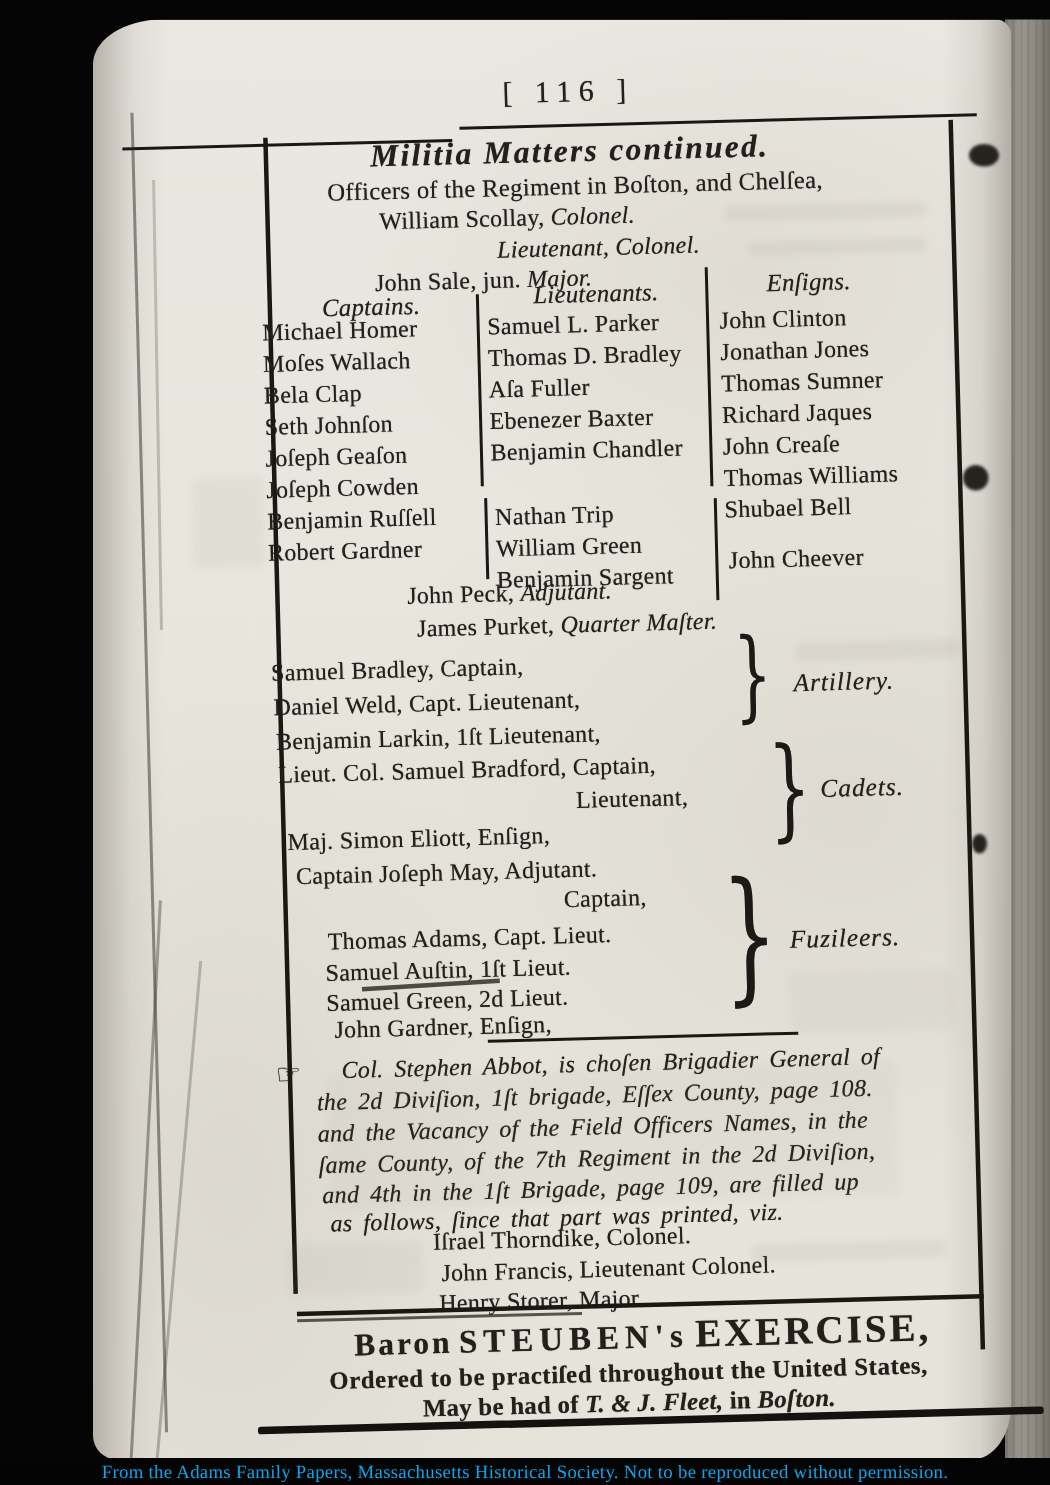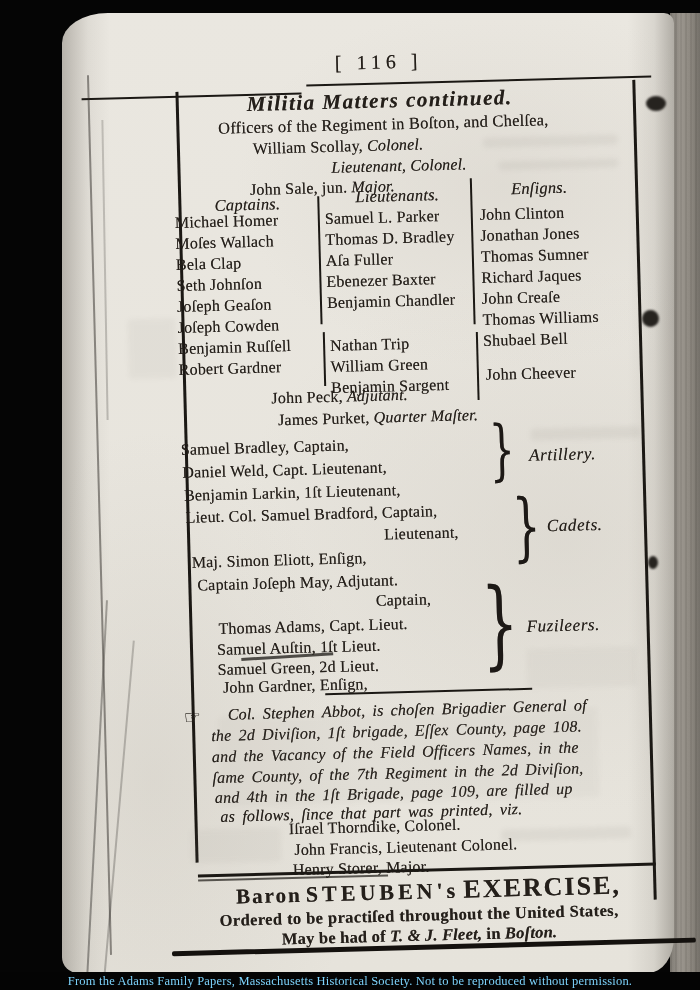--- a/index.html
+++ b/index.html
@@ -25,21 +25,21 @@
       #777younger 0, #76726c 60px,#565350 64px,#8a867f 70px,
       #9b968e 76px,#6f6c66 80px,#aaa59d 86px,#c4c0b8 94px,
       rgba(224,220,212,.55) 102px, rgba(224,220,212,0) 112px);
   }
   .bar-top{left:0;top:0;width:700px;height:13px;background:#050505;}
   .bar-bottom{
     left:0;top:972px;width:700px;height:18px;background:#040404;
     display:flex;align-items:center;justify-content:center;
   }
   .caption{
-    color:#7dd3fc;font-size:12.5px;letter-spacing:.2px;
+    color:#0ea5e9;font-size:12.5px;letter-spacing:.2px;
     font-family:"Liberation Serif",serif;
   }
   .blob{position:absolute;background:#26231f;border-radius:50%;filter:blur(1px);}
   .streak{position:absolute;width:2px;opacity:.45;background:linear-gradient(#4a4742,#2c2a27);}
   
   .sheet{
     left:62px;top:13px;width:612px;height:960px;
     background:
       radial-gradient(ellipse 380px 260px at 72% 18%, rgba(205,200,191,.35), transparent 70%),
       radial-gradient(ellipse 460px 380px at 82% 55%, rgba(198,193,184,.30), transparent 72%),

